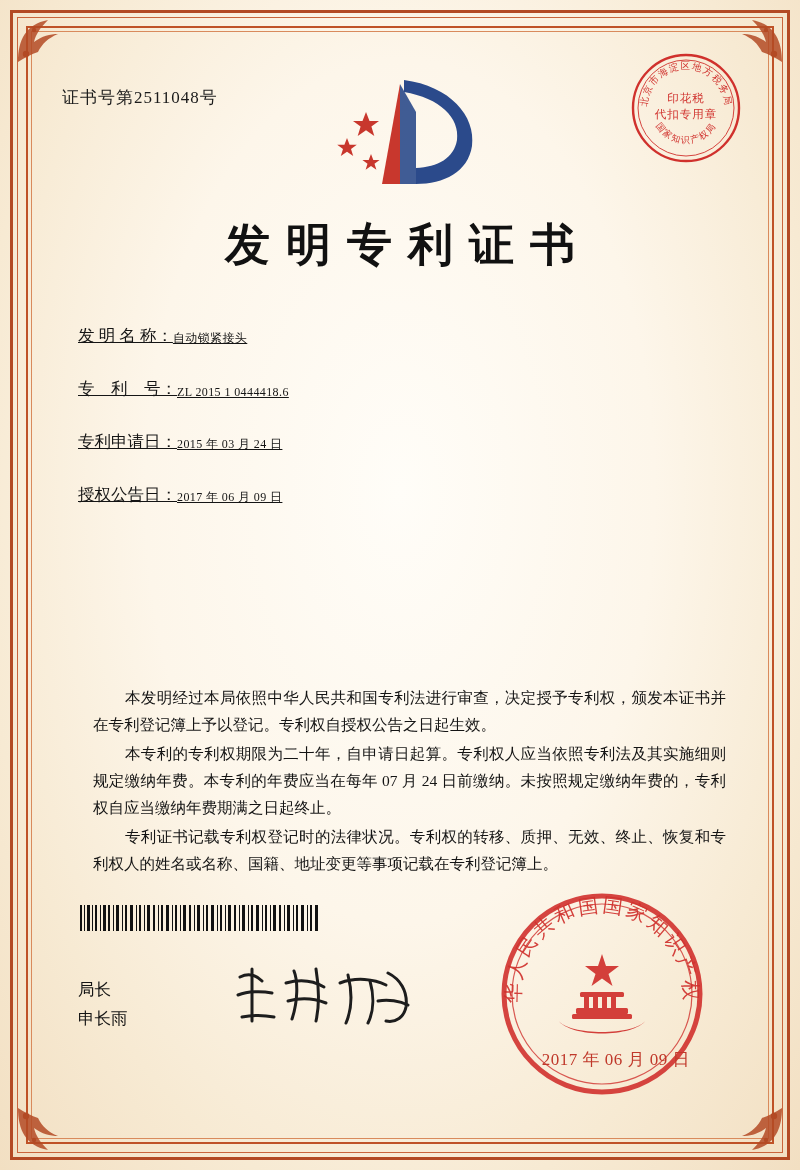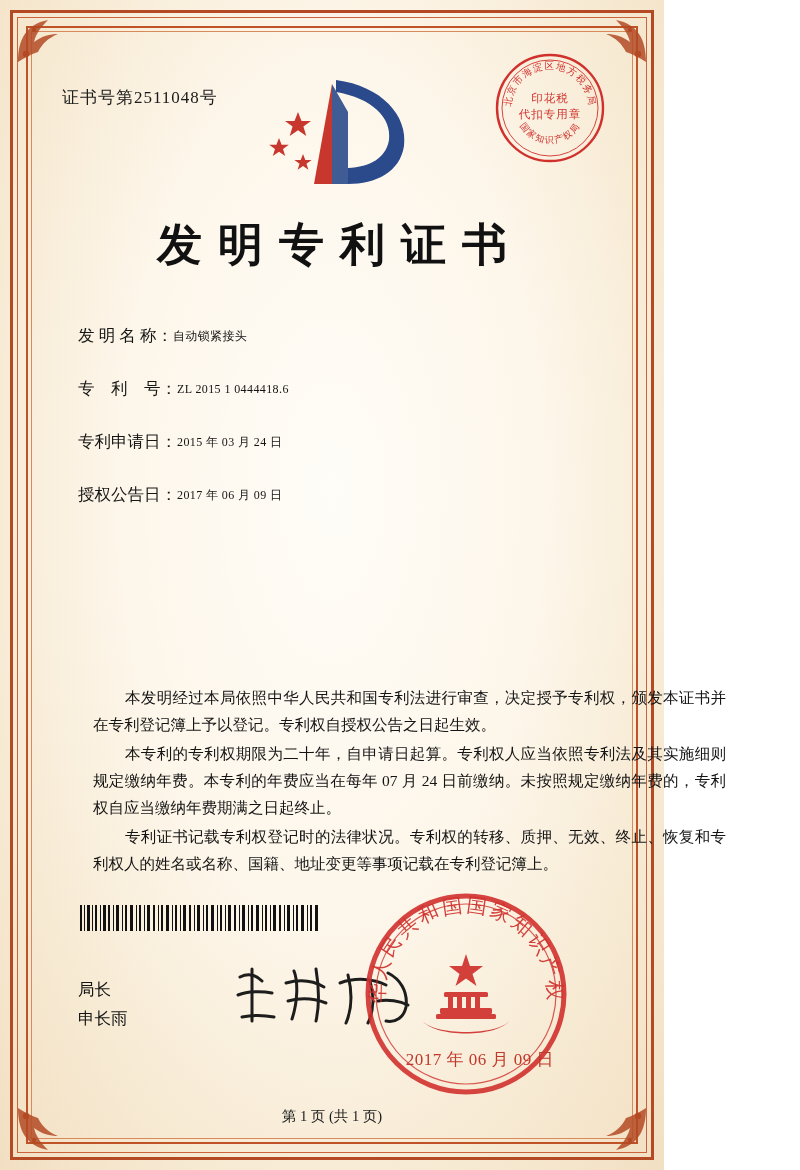--- a/index.html
+++ b/index.html
@@ -9,21 +9,21 @@
   body {
     width: 800px;
     height: 1170px;
     font-family: "Liberation Serif", "DejaVu Serif", serif;
     background: #ffffff;
     overflow: hidden;
   }
 
   .page {
     position: relative;
-    width: 664px;
+    width: 800px;
     height: 1170px;
     background:
       radial-gradient(ellipse at 50% 42%, #fffdf8 0%, #fdf6ea 45%, #f7ead3 75%, #f2dfc2 100%);
     box-sizing: border-box;
   }
 
   
   .border-outer {
     position: absolute;
     left: 10px; top: 10px; right: 10px; bottom: 10px;
@@ -110,24 +110,25 @@
 
   
   .fields {
     position: absolute;
     left: 78px;
     top: 325px;
     width: 660px;
   }
   .field-row {
     display: flex;
-    align-items: center;
+    align-items: flex-end;
     margin-bottom: 31px;
     font-size: 16.5px;
     color: #151515;
+    text-decoration: underline;
   }
   .field-label {
     white-space: pre;
     color: #151515;
     font-size: 16.5px;
   }
   .field-value {
     color: #151515;
     font-size: 12px;
     letter-spacing: 0.4px;
@@ -414,15 +415,14 @@
         <rect x="106" y="109" width="5" height="12"></rect>
         <rect x="115" y="109" width="5" height="12"></rect>
         <rect x="76" y="126" width="60" height="5" rx="1.5"></rect>
         <path d="M62 132 C74 150 138 150 150 132 C140 148 72 148 62 132 Z"></path>
       </g>
     </svg>
   </div>
 
   <div class="seal-date">2017 年 06 月 09 日</div>
 
-  <div class="footer">第 1 页 (共 1 页)</div>
 
 </div>
 
 </body></html>

